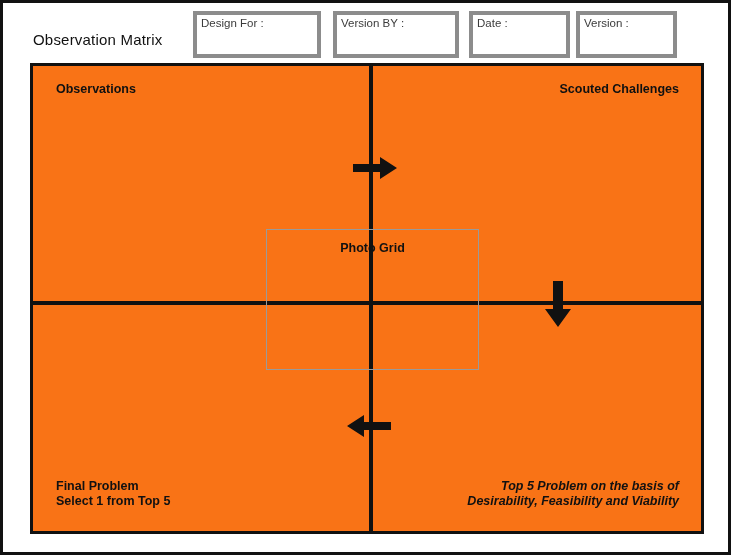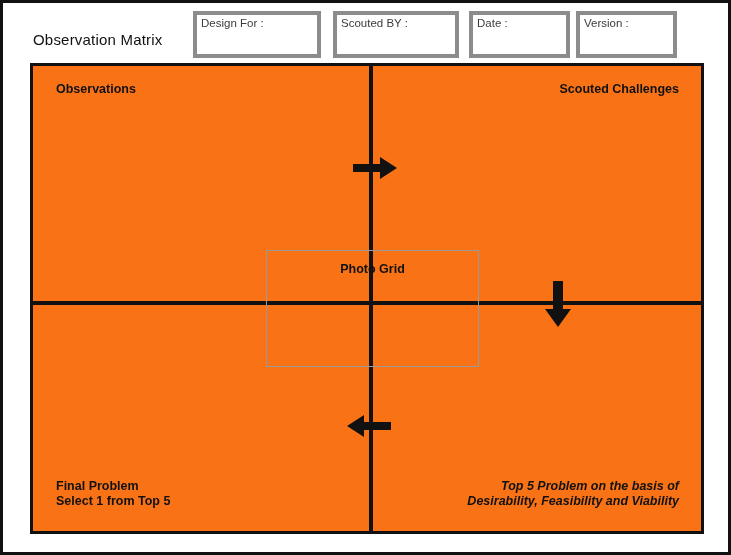--- a/index.html
+++ b/index.html
@@ -95,23 +95,23 @@
   }
   #quad-label-tl { left: 23px;  top: 16px;  text-align: left; }
   #quad-label-tr { right: 22px; top: 16px;  text-align: center; }
   #quad-label-bl { left: 23px;  bottom: 22px; text-align: left; }
   #quad-label-br { right: 22px; bottom: 22px; text-align: right; font-style: italic; }
 
   
   #photo-grid {
     position: absolute;
     left: 263px;
-    top: 247px;
+    top: 226px;
     width: 213px;
-    height: 117px;
+    height: 141px;
     box-sizing: border-box;
     border: 1px solid #9a9a9a;
     background: transparent;
     z-index: 2;
   }
   #photo-grid-label {
     position: absolute;
     left: 0;
     right: 0;
     top: 11px;
@@ -134,21 +134,21 @@
 <body>
 
 <div id="page">
 
   <div id="worksheet-title">Observation Matrix</div>
 
   <div class="meta-box" id="meta-box-0">
     <span class="meta-label">Design For :</span>
   </div>
   <div class="meta-box" id="meta-box-1">
-    <span class="meta-label">Scouted BY :</span>
+    <span class="meta-label">Version BY :</span>
   </div>
   <div class="meta-box" id="meta-box-2">
     <span class="meta-label">Date :</span>
   </div>
   <div class="meta-box" id="meta-box-3">
     <span class="meta-label">Version :</span>
   </div>
 
   <div id="matrix">
 

